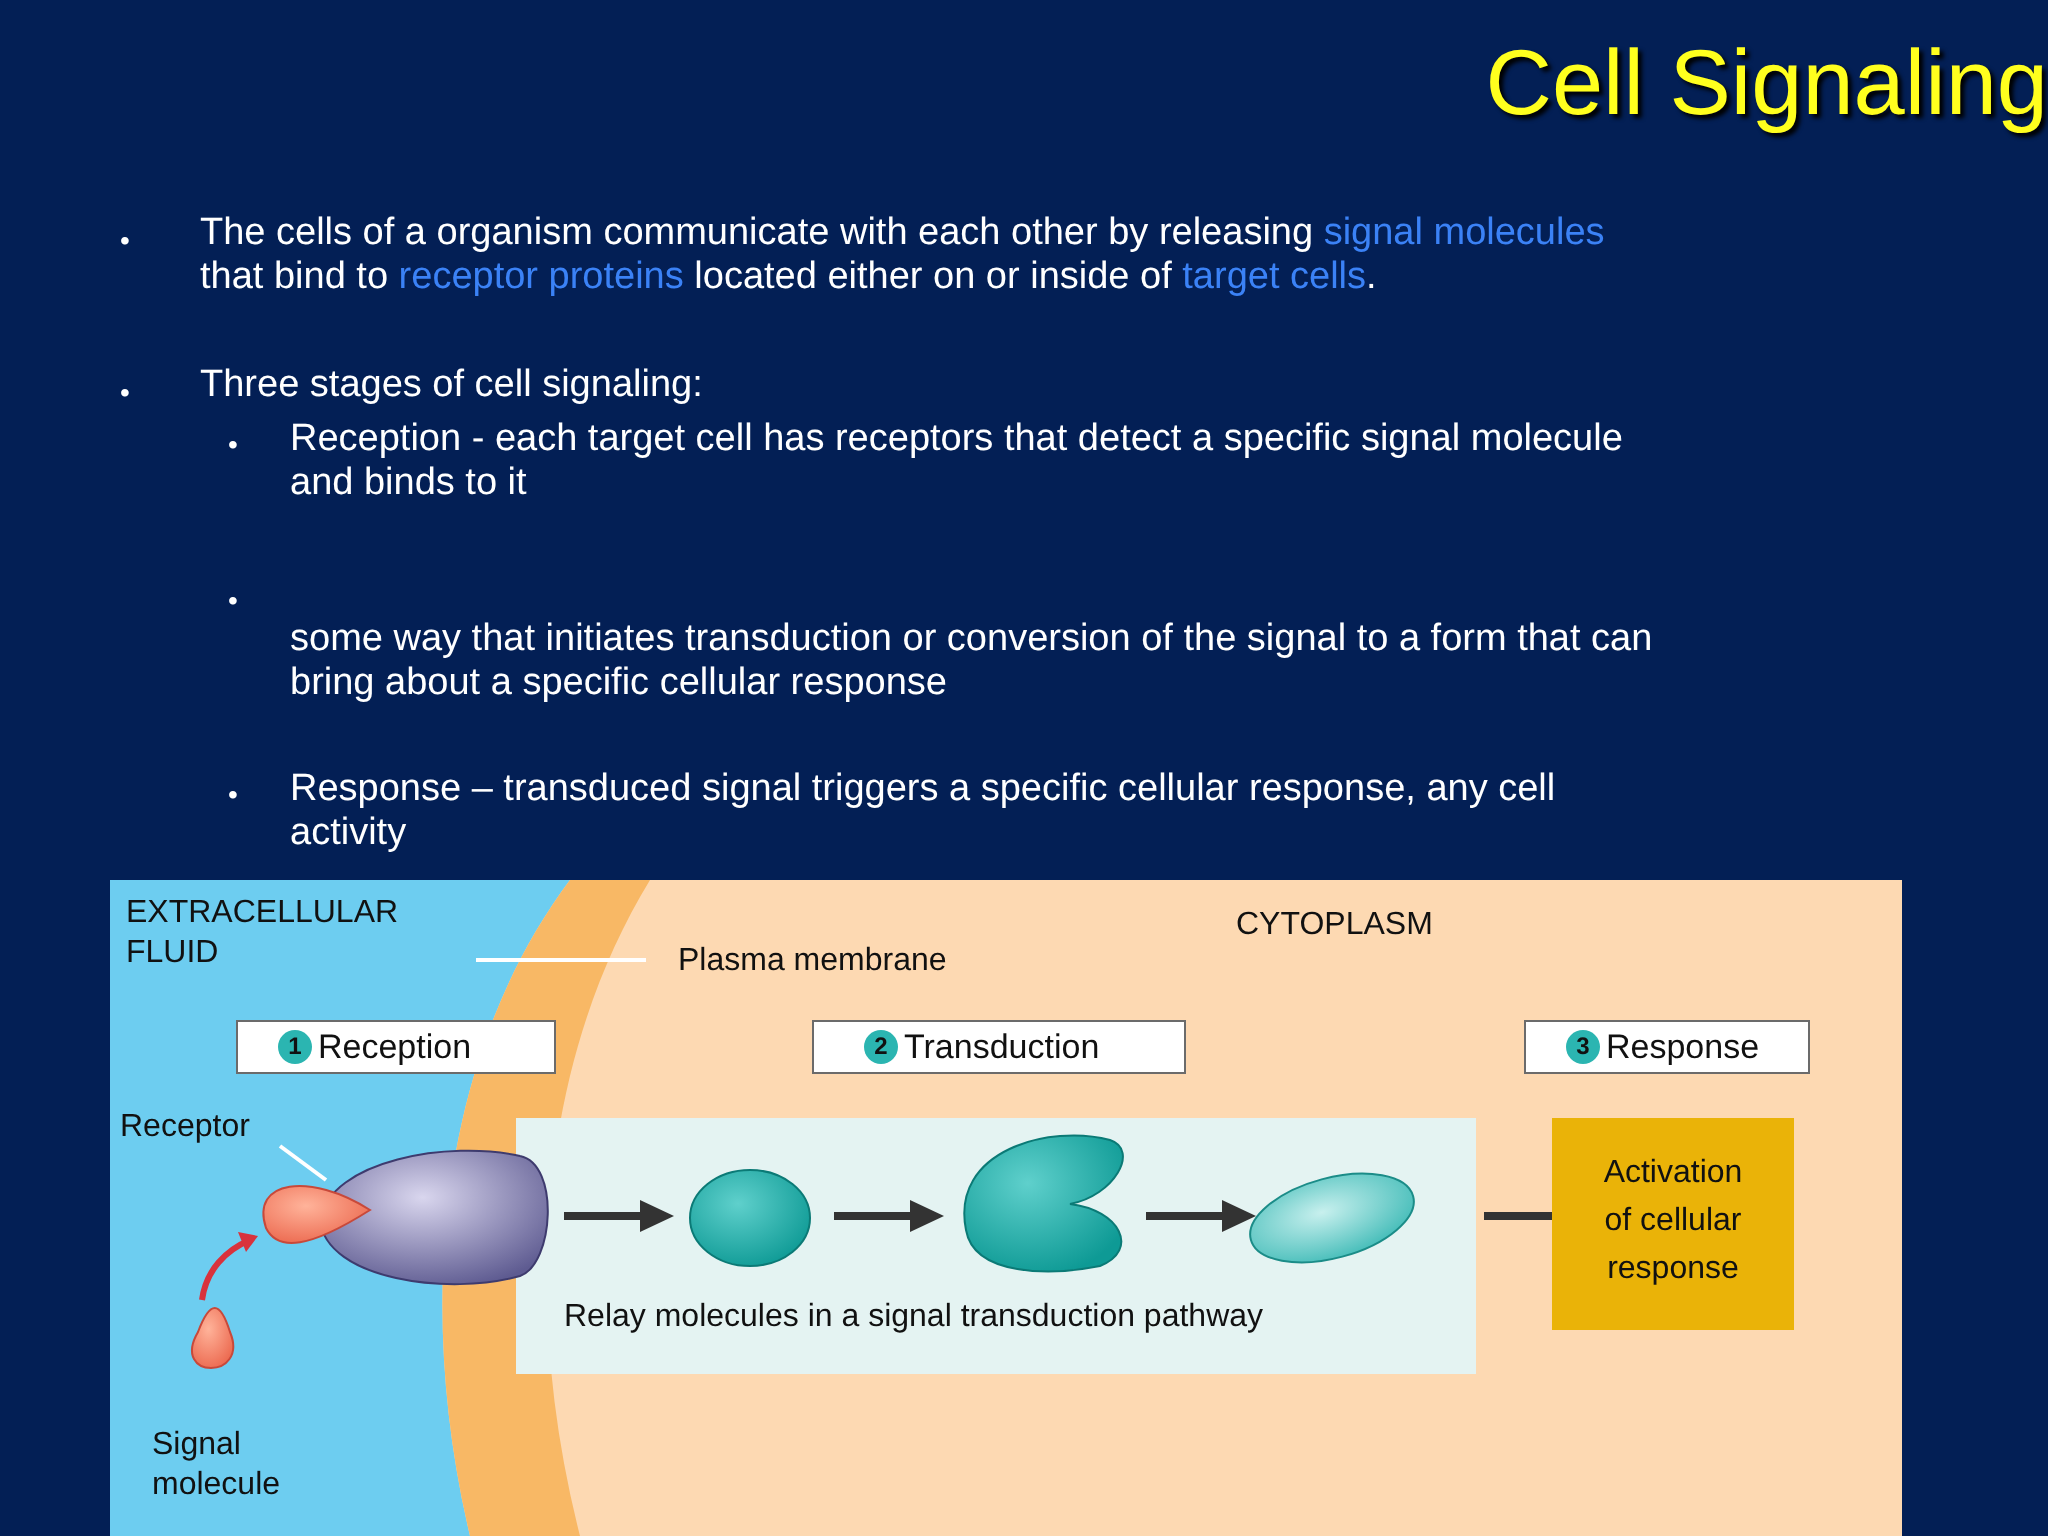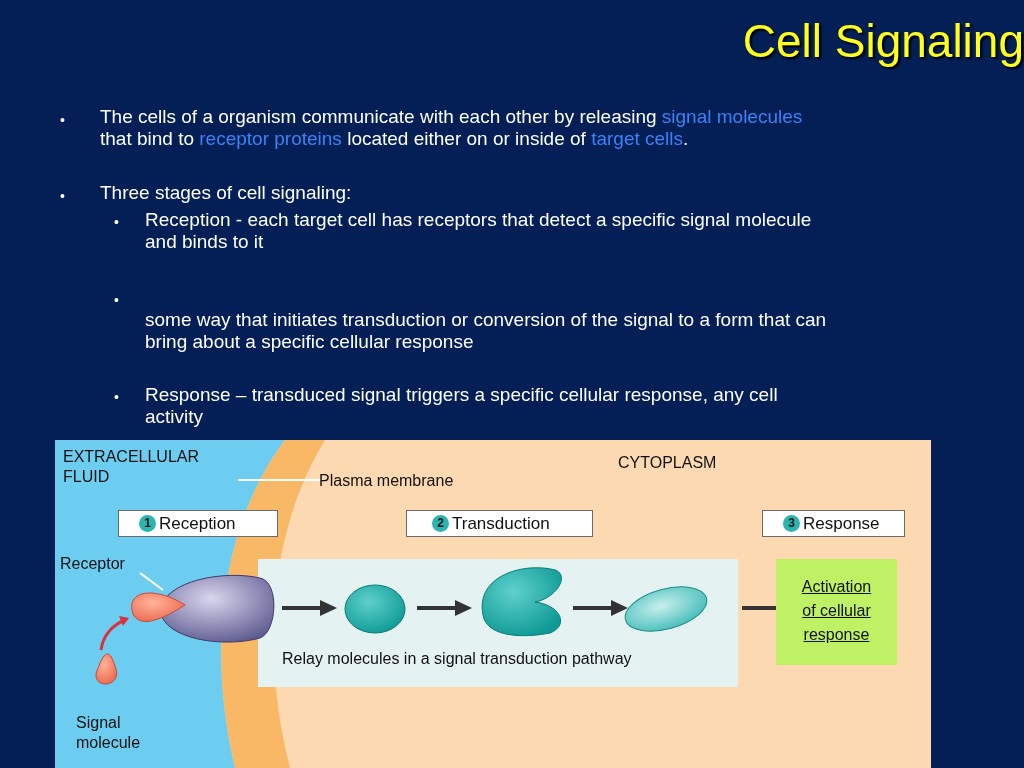--- a/index.html
+++ b/index.html
@@ -3,28 +3,28 @@
 <meta charset="utf-8">
 <style>
   html, body { margin:0; padding:0; }
   body { width:1024px; height:768px; background:#031f55; position:relative; overflow:hidden;
          font-family:"Liberation Sans", sans-serif; color:#fff; }
   .title { position:absolute; top:14px; left:0; width:1024px; text-align:right;
            font-size:46px; color:#ffff1e; text-shadow:2px 2px 2px #000; }
   .b1 { position:absolute; font-size:19px; line-height:22px; }
   .dot { position:absolute; font-size:14px; }
   .hl { color:#3b82f6; }
-  .diagram { position:absolute; left:55px; top:440px; width:876px; height:328px; background:#fdd9b2; overflow:hidden; }
+  .diagram { position:absolute; left:55px; top:440px; width:876px; height:328px; background:#fdd9b2; overflow:hidden;padding-left:20px; }
   .lbl { position:absolute; color:#111; font-size:16px; line-height:20px; }
   .stage { position:absolute; height:27px; background:#fff; border:1px solid #6b6b6b; color:#111; font-size:17px;
            display:flex; align-items:center; box-sizing:border-box; }
   .num { display:inline-block; width:17px; height:17px; border-radius:50%; background:#2bb5b1; color:#111; font-size:12px; font-weight:bold;
          text-align:center; line-height:17px; margin-right:3px; }
   .relay { position:absolute; left:203px; top:119px; width:480px; height:128px; background:#e4f3f2; }
-  .act { position:absolute; left:721px; top:119px; width:121px; height:106px; background:#bef264; color:#111; font-size:16px; line-height:24px; text-align:center; padding-top:16px; box-sizing:border-box;text-decoration:underline; }
+  .act { position:absolute; left:721px; top:119px; width:121px; height:106px; background:#eab308; color:#111; font-size:16px; line-height:24px; text-align:center; padding-top:16px; box-sizing:border-box; }
 </style>
 </head>
 <body>
 
 <div class="title">Cell Signaling</div>
 
 <span class="dot" style="left:60px;top:112px">•</span>
 <div class="b1" style="left:100px;top:106px;width:880px">
   <span>The cells of a organism communicate with each other by releasing </span><span class="hl">signal molecules</span><br>
   <span>that bind to </span><span class="hl">receptor proteins</span><span> located either on or inside of </span><span class="hl">target cells</span><span>.</span>
@@ -55,21 +55,21 @@
 <div class="diagram">
   <svg width="876" height="328" style="position:absolute;left:0;top:0">
     <path d="M0 0 H230 C170 80 150 200 180 328 H0 Z" fill="#6dcdf0"></path>
     <path d="M230 0 H270 C215 90 205 210 235 328 H180 C150 200 170 80 230 0 Z" fill="#f8b865"></path>
     <line x1="183" y1="40" x2="268" y2="40" stroke="#fff" stroke-width="2"></line>
     <line x1="85" y1="133" x2="108" y2="150" stroke="#fff" stroke-width="2"></line>
   </svg>
 
   <div class="lbl" style="left:8px;top:7px"><span>EXTRACELLULAR</span><br><span>FLUID</span></div>
   <div class="lbl" style="left:563px;top:13px">CYTOPLASM</div>
-  <div class="lbl" style="left:264px;top:31px">Plasma membrane</div>
+  <div class="lbl" style="left:284px;top:31px">Plasma membrane</div>
 
   <div class="stage" style="left:63px;top:70px;width:160px;padding-left:20px">
     <span class="num">1</span>
       <span>Reception</span>
   </div>
   <div class="stage" style="left:351px;top:70px;width:187px;padding-left:25px">
     <span class="num">2</span>
       <span>Transduction</span>
   </div>
   <div class="stage" style="left:707px;top:70px;width:143px;padding-left:20px">

